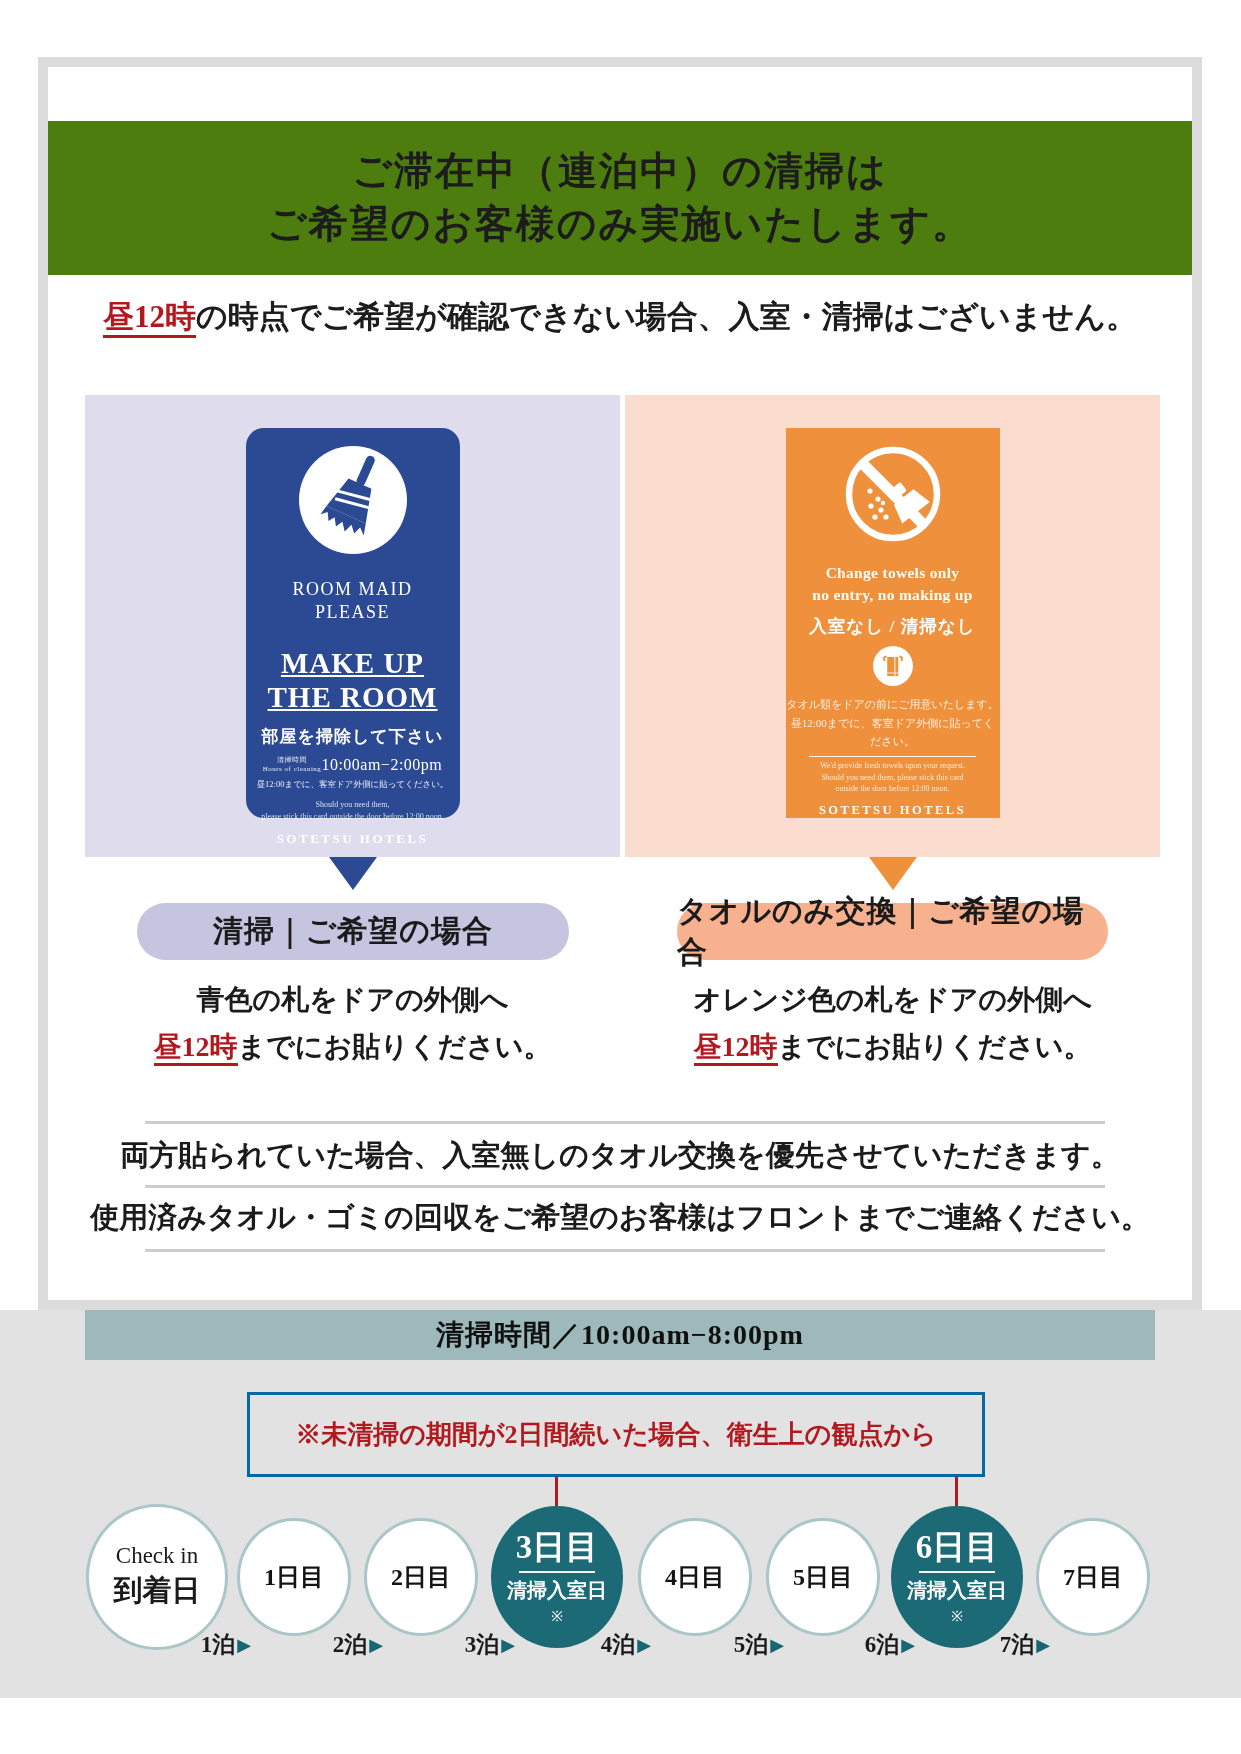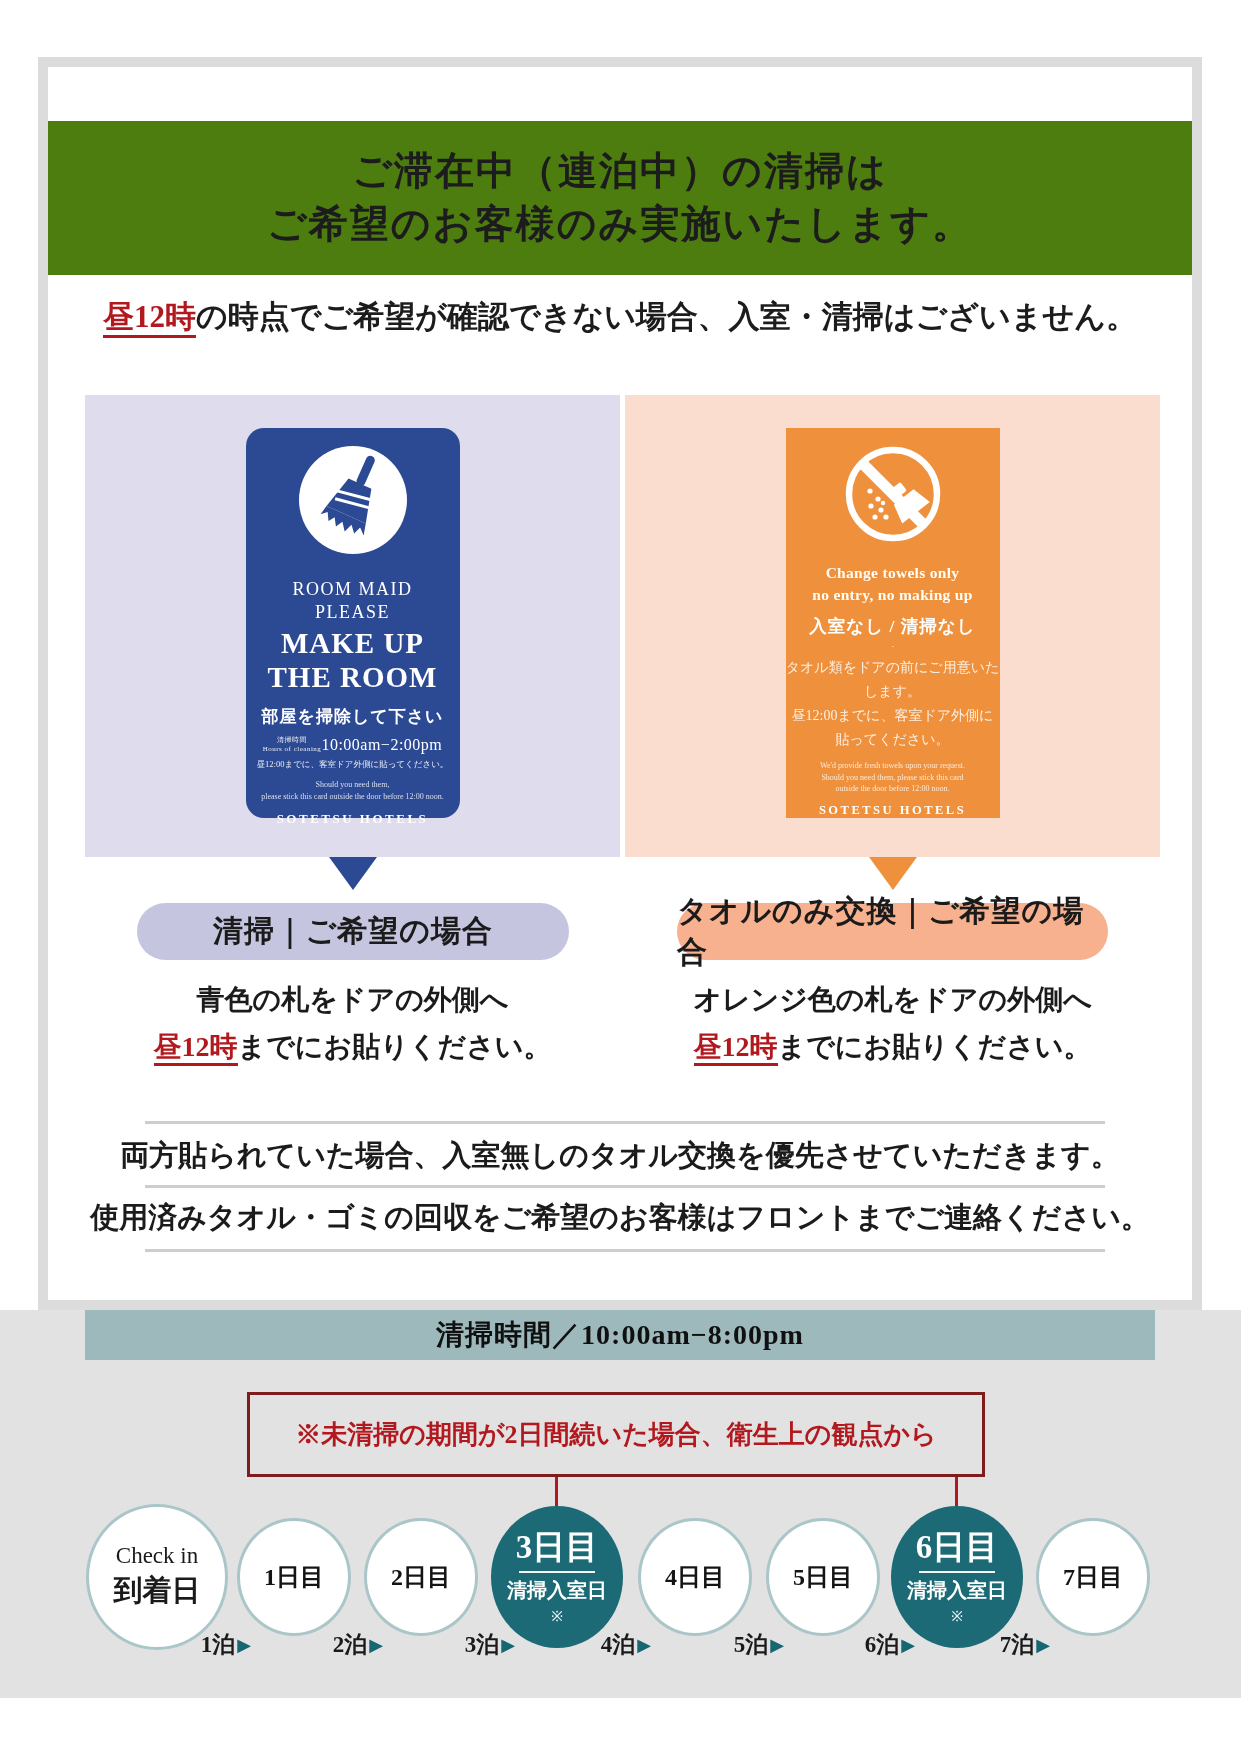--- a/index.html
+++ b/index.html
@@ -25,34 +25,34 @@
   .col-box.right{left:625px;background:#fbddd0;}
 
   .door-card{position:absolute;top:33px;left:50%;transform:translateX(-50%);
     width:214px;height:390px;display:flex;flex-direction:column;align-items:center;
     text-align:center;color:#ffffff;}
   .door-card.blue{background:#2c4a94;border-radius:18px;}
   .door-card.orange{background:#ef913c;}
 
   .dc-icon{flex:none;}
   .dc-roommaid{margin-top:24px;font-size:18px;letter-spacing:1.5px;line-height:1.3;}
-  .dc-makeup{margin-top:1px;font-size:29px;font-weight:700;letter-spacing:1px;line-height:1.18;}
+  .dc-makeup{margin-top:21px;font-size:29px;font-weight:700;letter-spacing:1px;line-height:1.18;text-decoration:underline;}
   .dc-jprequest{margin-top:11px;font-size:17px;font-weight:700;letter-spacing:1px;}
   .dc-hours{margin-top:8px;display:flex;align-items:center;justify-content:center;}
   .dc-hours-labels{font-size:7px;line-height:1.3;letter-spacing:.5px;opacity:.9;}
   .dc-hours-value{font-size:16px;letter-spacing:.5px;}
   .dc-deadline{margin-top:5px;font-size:8.5px;opacity:.9;}
   .dc-hr{margin-top:5px;width:78%;height:1px;background:rgba(255,255,255,.85);}
   .dc-noteen{margin-top:3px;font-size:8px;line-height:1.4;opacity:.8;}
   .dc-brand{margin-top:9px;font-size:13px;letter-spacing:2.5px;font-weight:700;}
 
   .oc-enlines{margin-top:16px;font-size:15.5px;font-weight:700;line-height:1.45;letter-spacing:.3px;color:#fffdf8;}
   .oc-jpline{margin-top:7px;font-size:17.5px;font-weight:700;letter-spacing:1px;}
   .oc-towel{margin-top:8px;}
-  .oc-notejp{margin-top:9px;font-size:14px;line-height:1.7;color:rgba(255,255,255,.85);}
+  .oc-notejp{margin-top:9px;font-size:11px;line-height:1.7;color:rgba(255,255,255,.85);}
   .oc-noteen{margin-top:4px;font-size:8px;line-height:1.4;color:rgba(255,255,255,.8);}
   .oc-brand{margin-top:9px;font-size:12.5px;letter-spacing:2.5px;font-weight:700;}
 
   .down-arrow{width:0;height:0;border-left:24px solid transparent;border-right:24px solid transparent;}
   .down-arrow.blue{left:329px;top:857px;border-top:33px solid #2c4a94;}
   .down-arrow.orange{left:869px;top:857px;border-top:33px solid #ef913c;}
 
   .pill{top:903px;height:57px;border-radius:29px;display:flex;align-items:center;justify-content:center;
     font-size:30px;font-weight:700;color:#1b1b1b;letter-spacing:1px;}
   .pill.left{left:137px;width:432px;background:#c6c5e0;}
@@ -67,21 +67,21 @@
   .rule.r2{top:1185px;}
   .rule.r3{top:1249px;}
   .note-line{left:48px;width:1144px;text-align:center;font-size:29px;font-weight:700;color:#1b1b1b;}
   .note-line.n1{top:1136px;}
   .note-line.n2{top:1198px;}
 
   .gray-section{left:0;top:1310px;width:1241px;height:388px;background:#e2e2e2;}
   .teal-bar{left:85px;top:1310px;width:1070px;height:50px;background:#9db9bb;
     display:flex;align-items:center;justify-content:center;font-size:28px;font-weight:700;color:#101010;letter-spacing:1px;}
 
-  .warning-box{left:247px;top:1392px;width:738px;height:85px;box-sizing:border-box;border:3px solid #7f1d1d;
+  .warning-box{left:247px;top:1392px;width:738px;height:85px;box-sizing:border-box;border:3px solid #0369a1;
     display:flex;flex-direction:column;align-items:center;justify-content:center;
     font-size:26px;font-weight:700;color:#b2191f;line-height:36px;text-align:center;}
   .connector{width:3px;height:47px;background:#b2191f;top:1477px;}
   .connector.c1{left:555px;}
   .connector.c2{left:955px;}
 
   .tl-circle{border-radius:50%;display:flex;flex-direction:column;align-items:center;justify-content:center;
     text-align:center;box-sizing:border-box;}
   .tl-white{background:#ffffff;border:3px solid #aac6c9;}
   .tl-teal{background:#1b6a75;color:#ffffff;}

